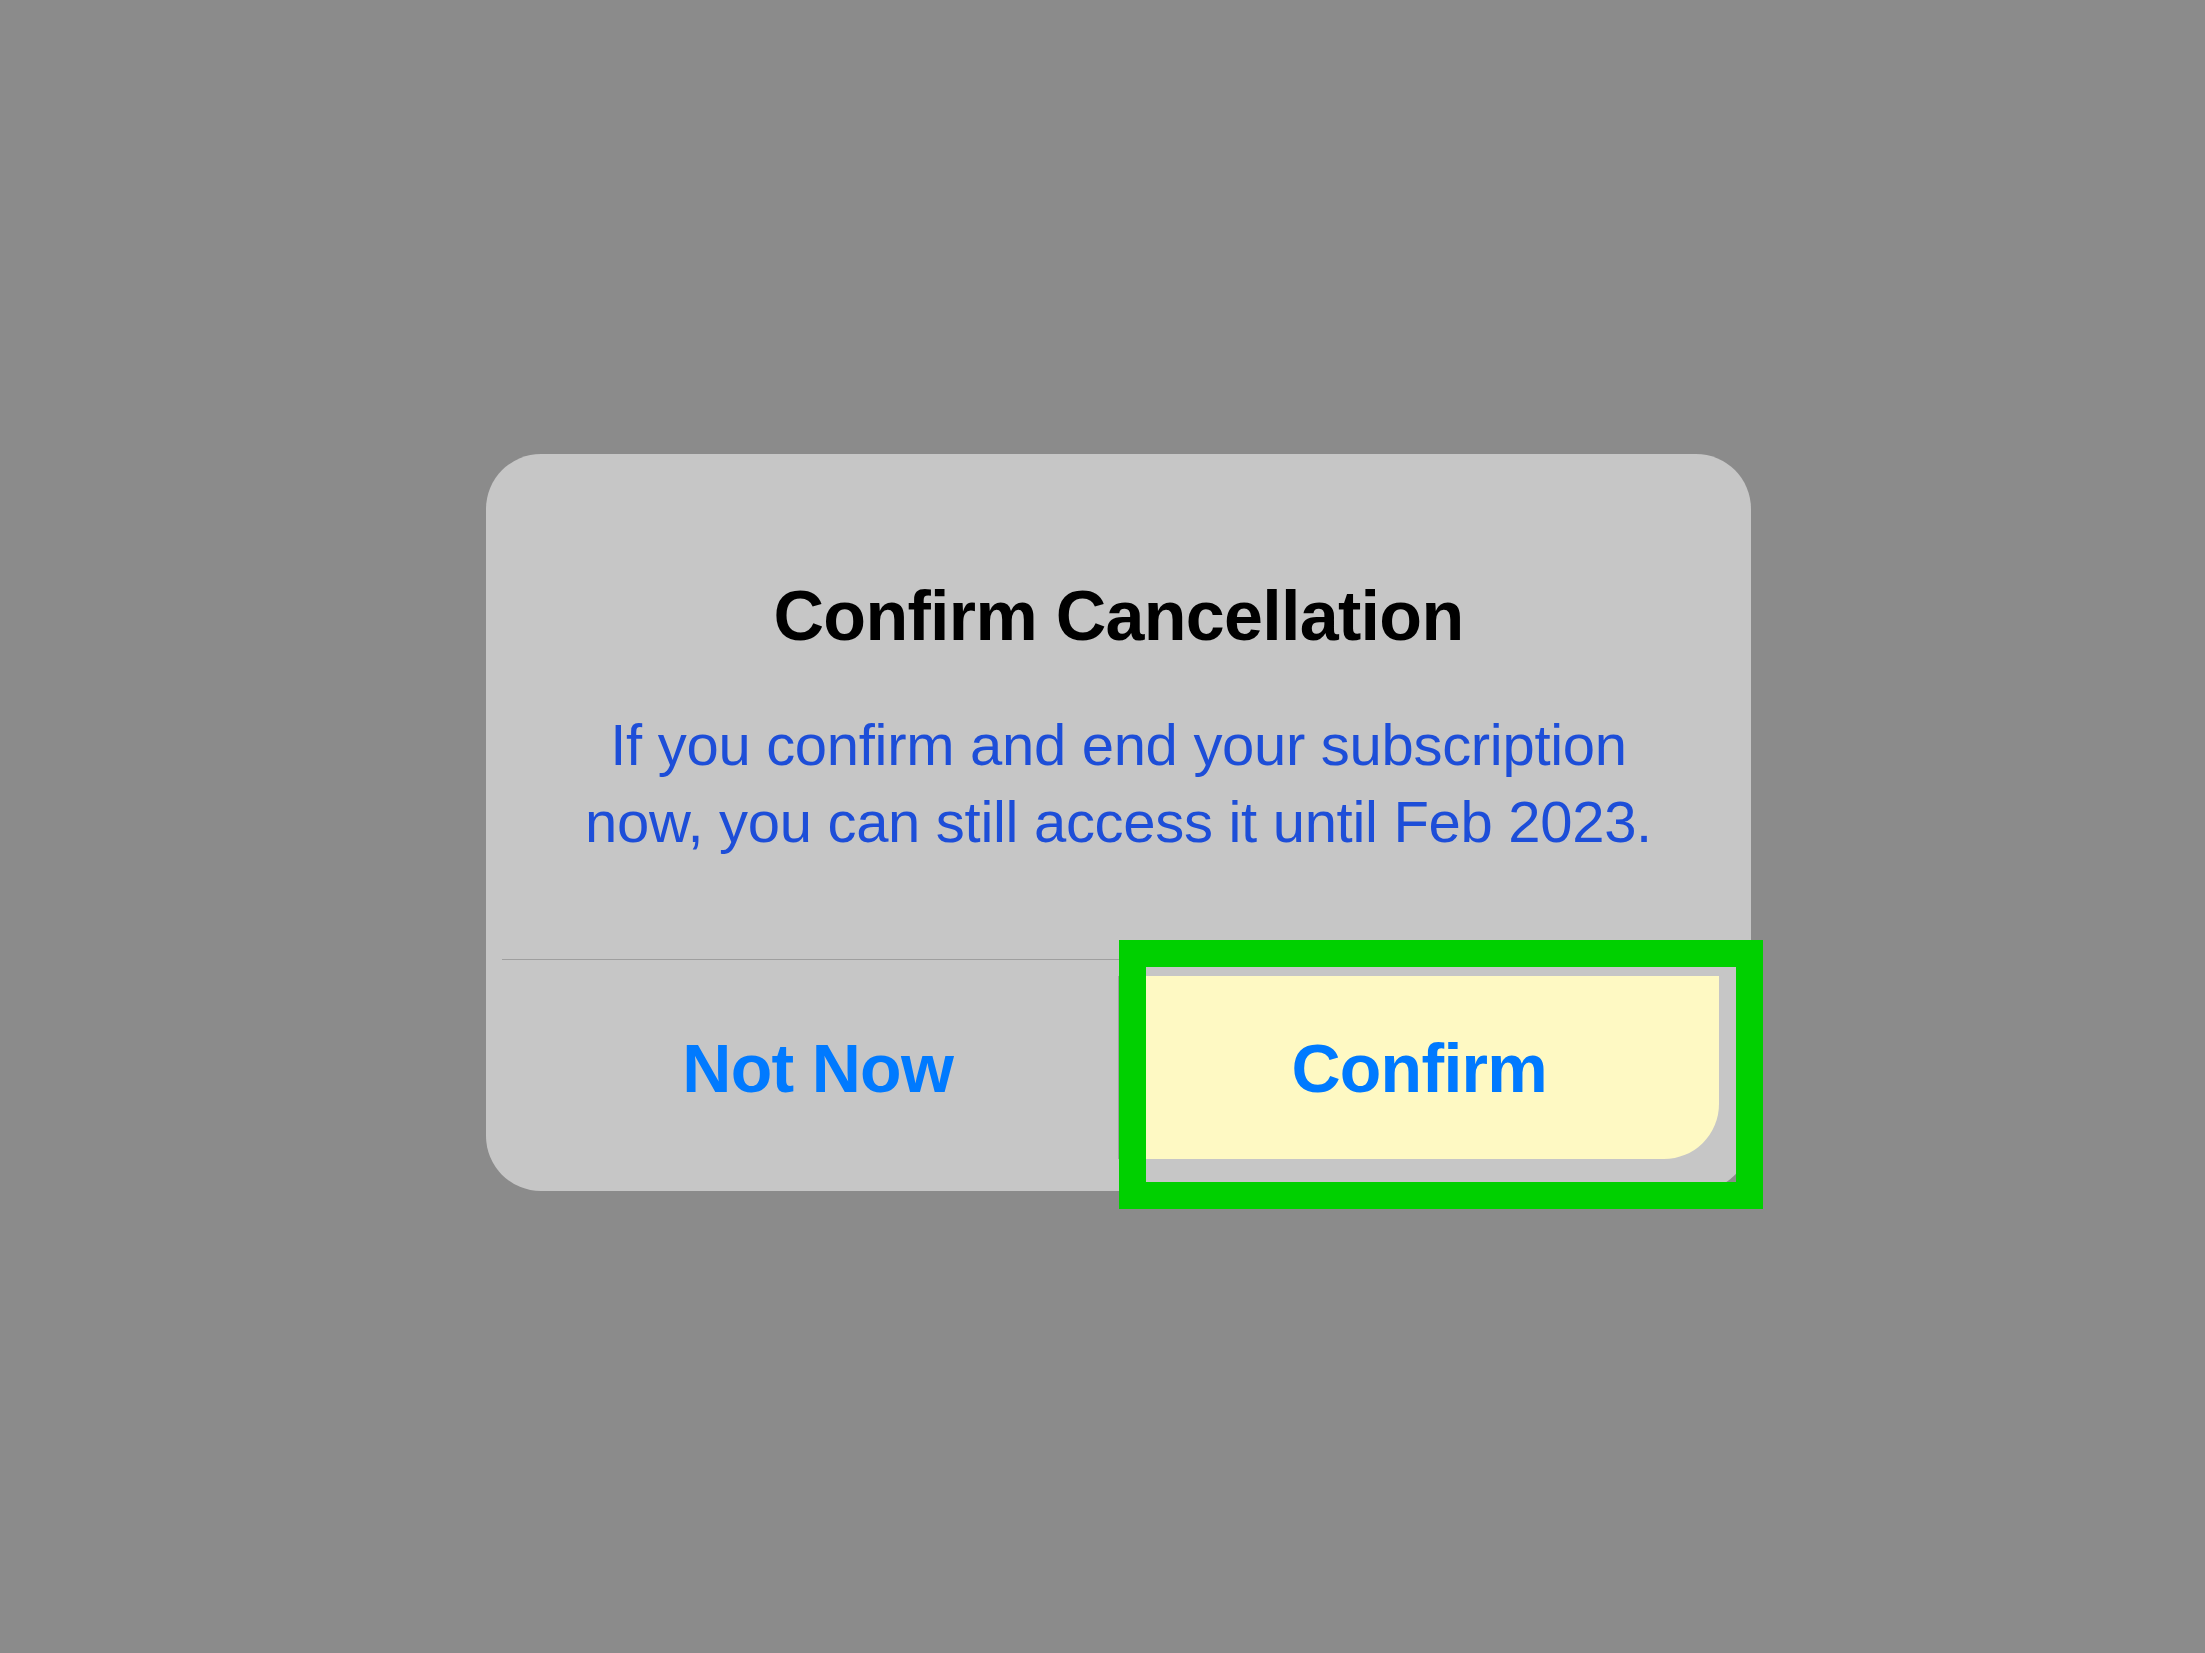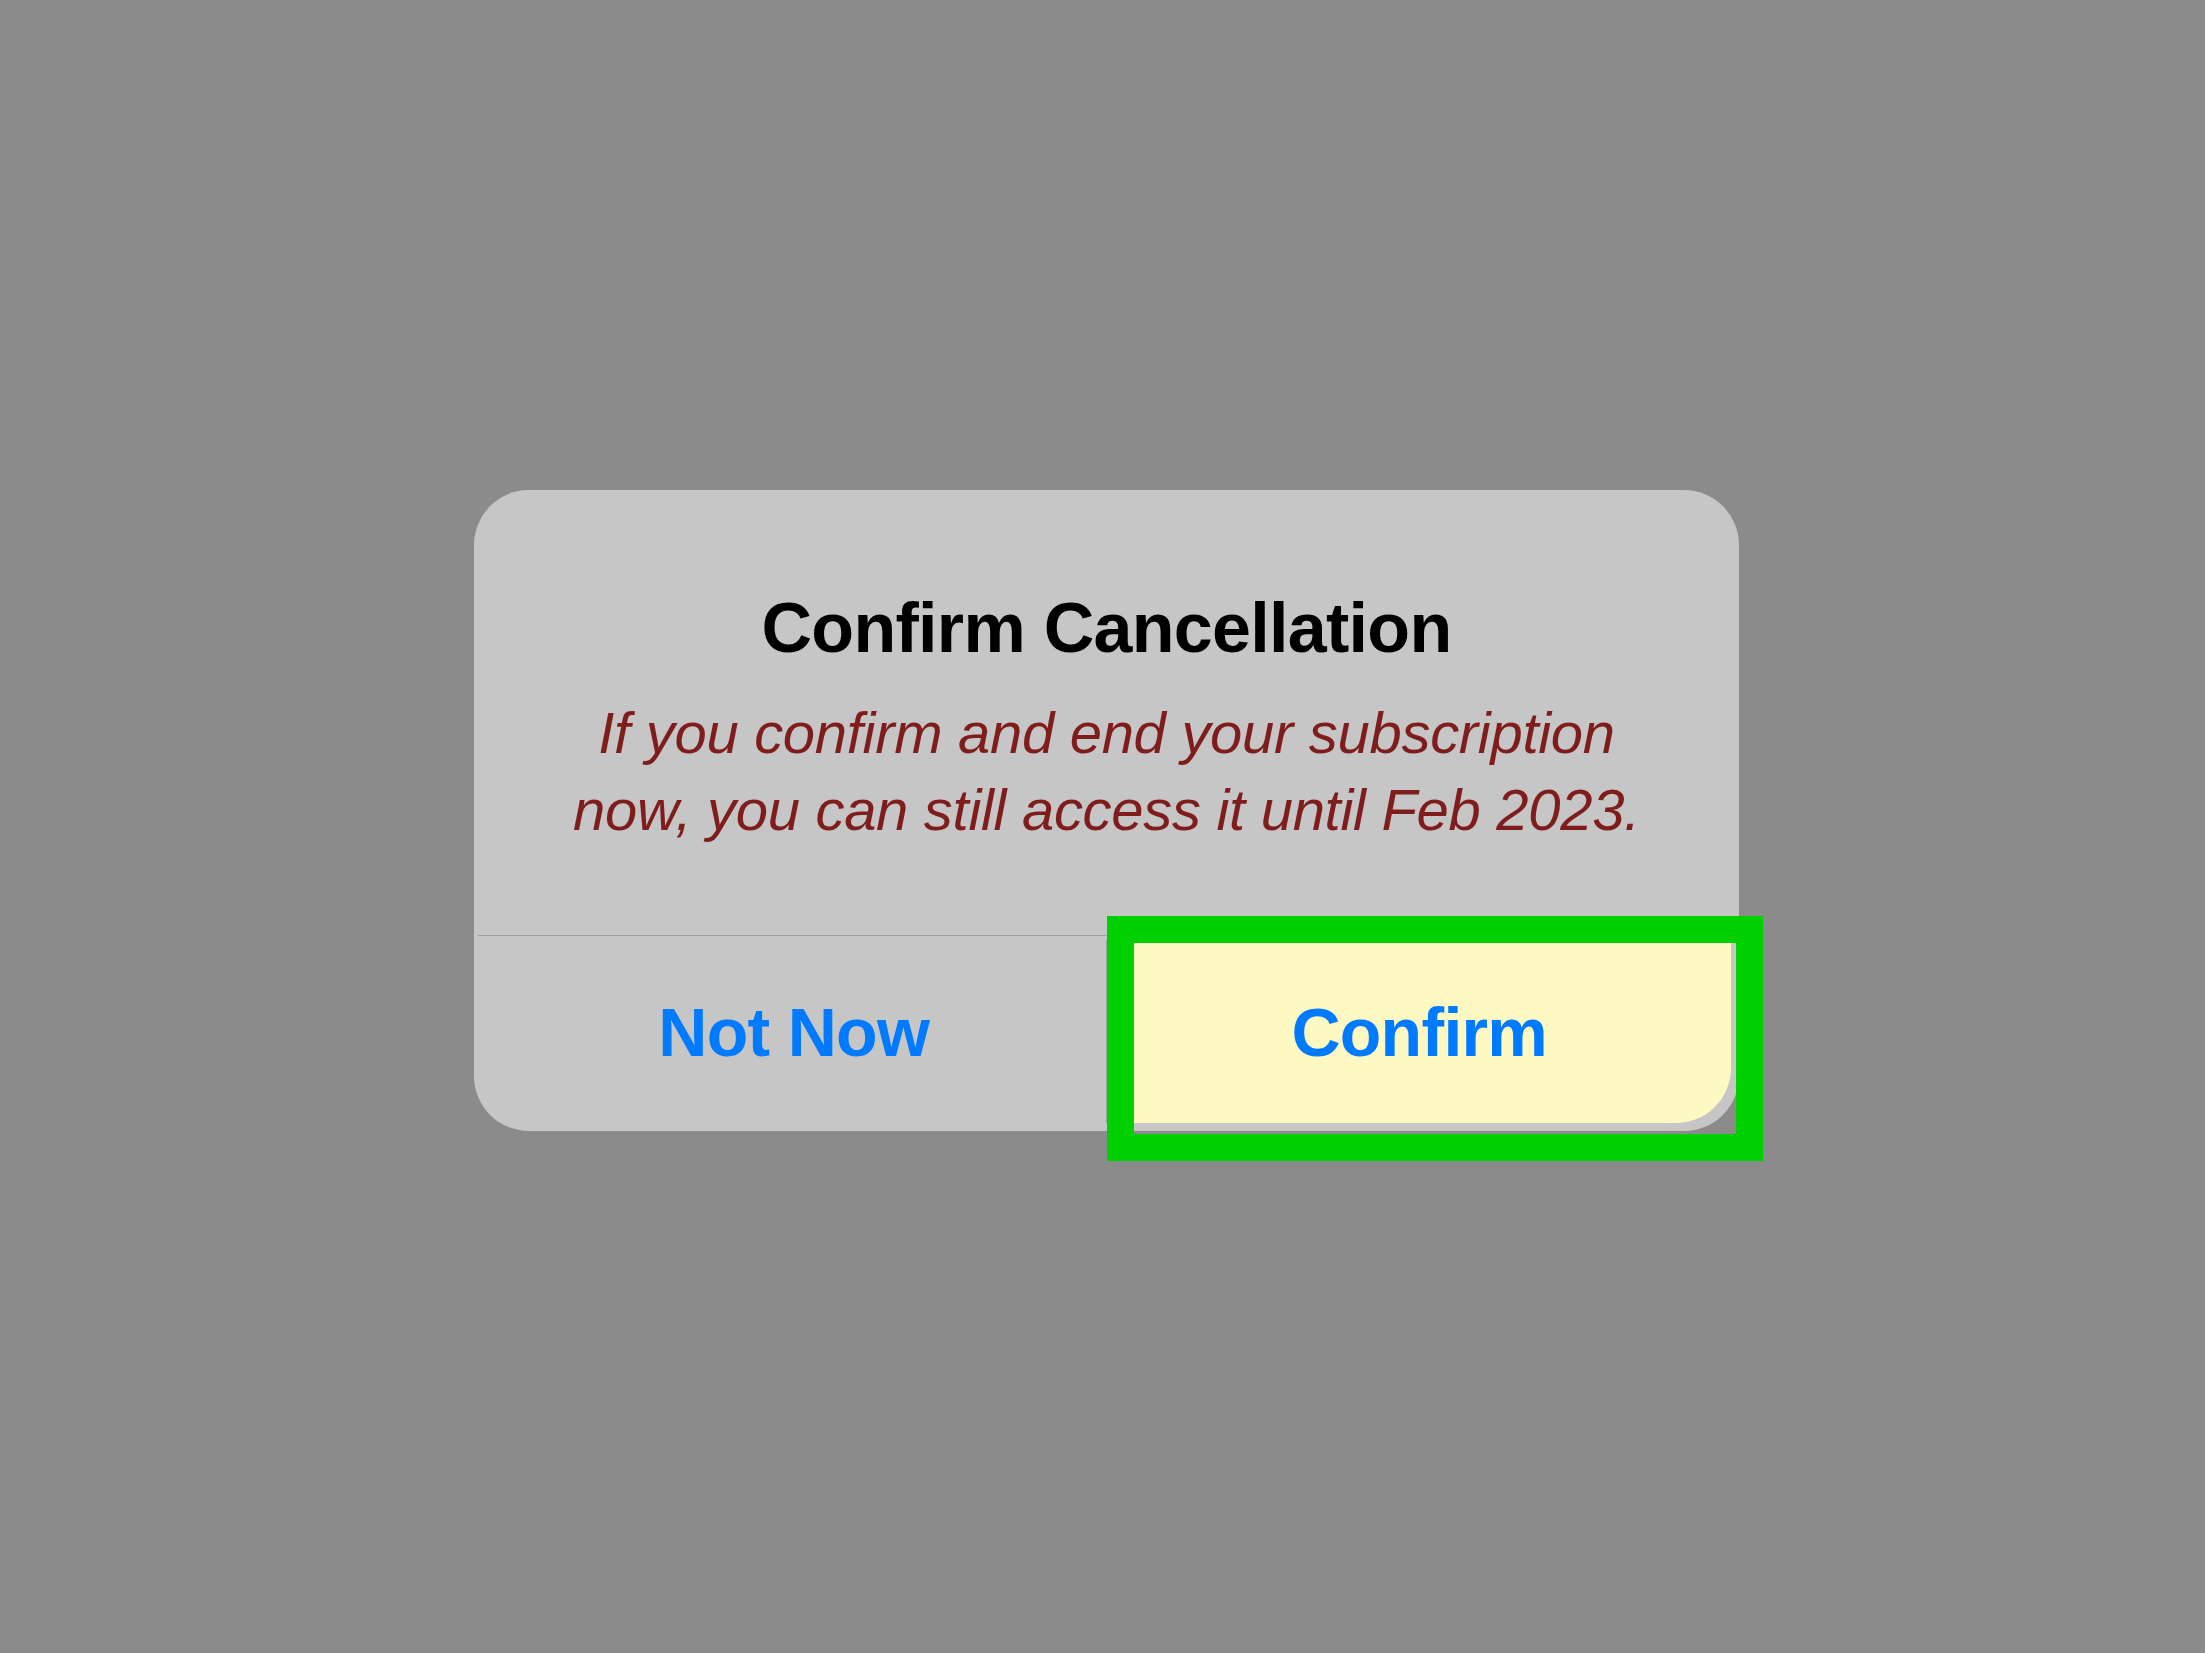--- a/index.html
+++ b/index.html
@@ -1,17 +1,17 @@
 <!DOCTYPE html>
 <html style="font-size:11px"><head>
   <meta charset="utf-8">
   <style>
     * {
       margin: 0;
-      padding: 4px;
+      padding: 16px;
       box-sizing: border-box;
     }
 
     body {
       width: 2205px;
       height: 1654px;
       background: #8b8b8b;
       font-family: -apple-system, BlinkMacSystemFont, "Helvetica Neue", Helvetica, Arial, sans-serif;
       display: flex;
       align-items: center;
@@ -37,24 +37,23 @@
       font-size: 70px;
       font-weight: 700;
       color: #000;
       letter-spacing: -0.7px;
       margin-bottom: 19.3px;
     }
 
     .dialog-message {
       font-size: 58px;
       font-weight: 400;
-      color: #7f1d1d;
+      color: #1d4ed8;
       line-height: 1.32;
       letter-spacing: -0.3px;
-      font-style: italic;
     }
 
     .button-row {
       display: flex;
       border-top: 1.4px solid #9f9f9f;
       position: relative;
     }
 
     .dialog-button {
       flex: 1;

